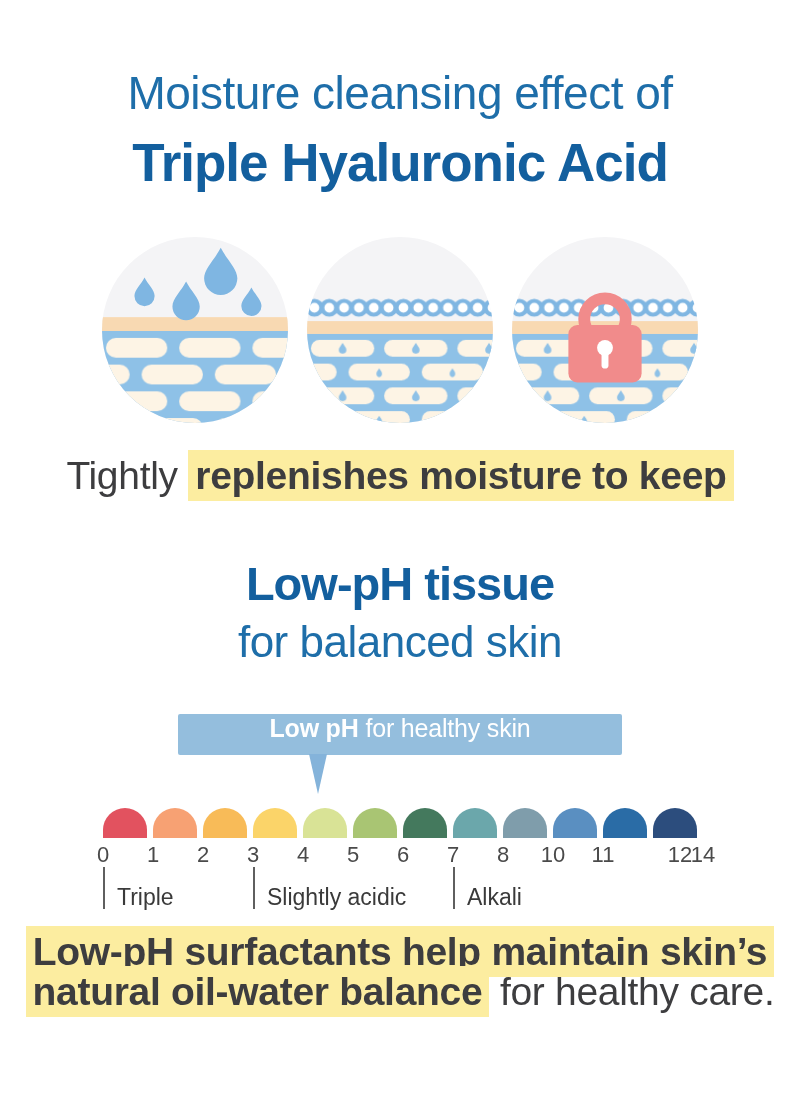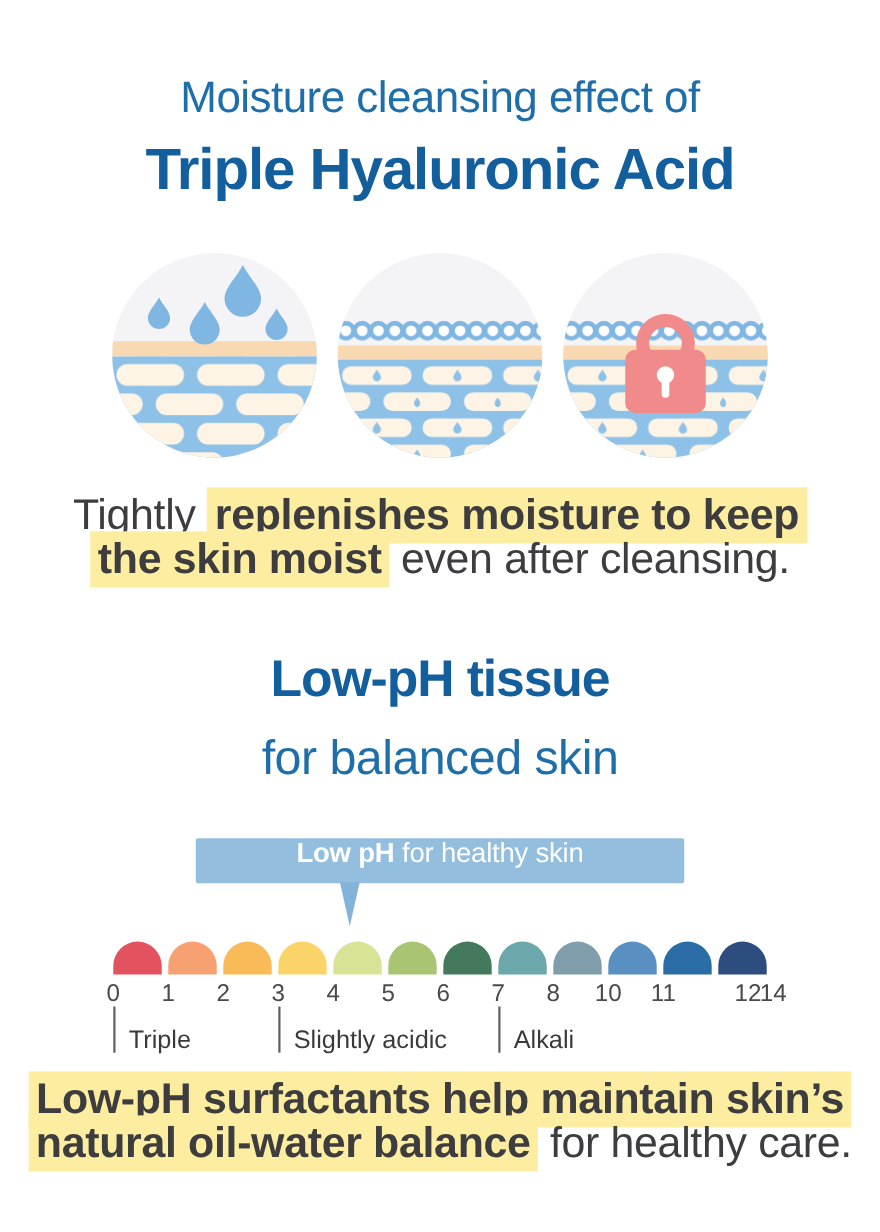--- a/index.html
+++ b/index.html
@@ -2,28 +2,28 @@
 <html style="--title-blue: #1e6ea9; --title-blue-bold: #135f9e; --text-dark: #3d3d3f; --highlight: #fceda0; --banner-bg: #94bedd; --banner-text: #ffffff; --pointer: #84b3da; --number: #4a4a4a; --tick: #5f5f5f; --zone-label: #3a3a3a; --circle-bg: #f4f4f6; --drop-blue: #7fb6e2; --dermis-blue: #8ec1e7; --brick-cream: #fdf4e5; --band-peach: #f8d9b2; --ring-blue: #7fb6e2; --ring-fill: #ffffff; --lock-coral: #f18b8b;"><head>
 <meta charset="utf-8">
 <style>
   html,body{margin:0;padding:0;}
   body{
     width:800px;height:1120px;background:#fff;overflow:hidden;
     font-family:"Liberation Sans", sans-serif;
     box-sizing:border-box;padding-top:64px;
     text-align:center;
   }
-  .title1{font-size:40px;line-height:1.28;color:var(--title-blue);letter-spacing:-0.5px;text-align:center;}
+  .title1{font-size:46px;line-height:1.28;color:var(--title-blue);letter-spacing:-0.5px;text-align:center;}
   .title2{font-size:53px;line-height:1.2;font-weight:700;color:var(--title-blue-bold);letter-spacing:-1px;margin-top:8px;text-align:center;}
   .circles{display:flex;justify-content:center;gap:17px;margin-top:42px;}
   .circle-fig{display:block;}
   .cap{font-size:39px;line-height:40px;color:var(--text-dark);margin-top:32px;letter-spacing:-0.3px;}
   mark{background:var(--highlight);color:inherit;font-weight:700;padding:4px 7px;}
   .h2a{margin-top:60px;font-size:47px;line-height:1.18;font-weight:700;color:var(--title-blue-bold);letter-spacing:-1px;}
-  .h2b{font-size:44px;line-height:1.18;color:var(--title-blue);margin-top:20px;letter-spacing:-0.5px;}
+  .h2b{font-size:44px;line-height:1.18;color:var(--title-blue);margin-top:4px;letter-spacing:-0.5px;}
   .banner-wrap{position:relative;width:444px;margin:46px auto 0;}
   .banner{height:41px;background:var(--banner-bg);border-radius:2px;
     display:flex;justify-content:center;
     color:var(--banner-text);font-size:25px;letter-spacing:-0.2px;}
   .banner .bold{font-weight:700;margin-right:7px;}
   .pointer{position:absolute;top:40px;width:0;height:0;
     border-left:9px solid transparent;border-right:9px solid transparent;
     border-top:40px solid var(--pointer);}
   .scale{position:relative;width:600px;margin:53px auto 0;height:108px;text-align:left;}
   .domes{display:flex;gap:6px;padding-left:3px;}
@@ -107,21 +107,20 @@
         <rect x="58" y="90" width="74" height="58" rx="9" style="fill:var(--lock-coral)"></rect>
         <circle cx="95" cy="113" r="8" fill="#ffffff"></circle>
         <rect x="91.5" y="113" width="7" height="21" rx="3.5" fill="#ffffff"></rect>
       </g>
     </g>
   </svg>
 </div>
 
 <div class="cap">
   <div><span>Tightly </span><mark>replenishes moisture to keep</mark></div>
-  <div><mark>the skin moist</mark><span> even after cleansing.</span></div>
 </div>
 
 <div>
   <div class="h2a">Low-pH tissue</div>
   <div class="h2b">for balanced skin</div>
 </div>
 
 <div class="banner-wrap">
   <div class="banner">
     <span class="bold">Low pH</span>

